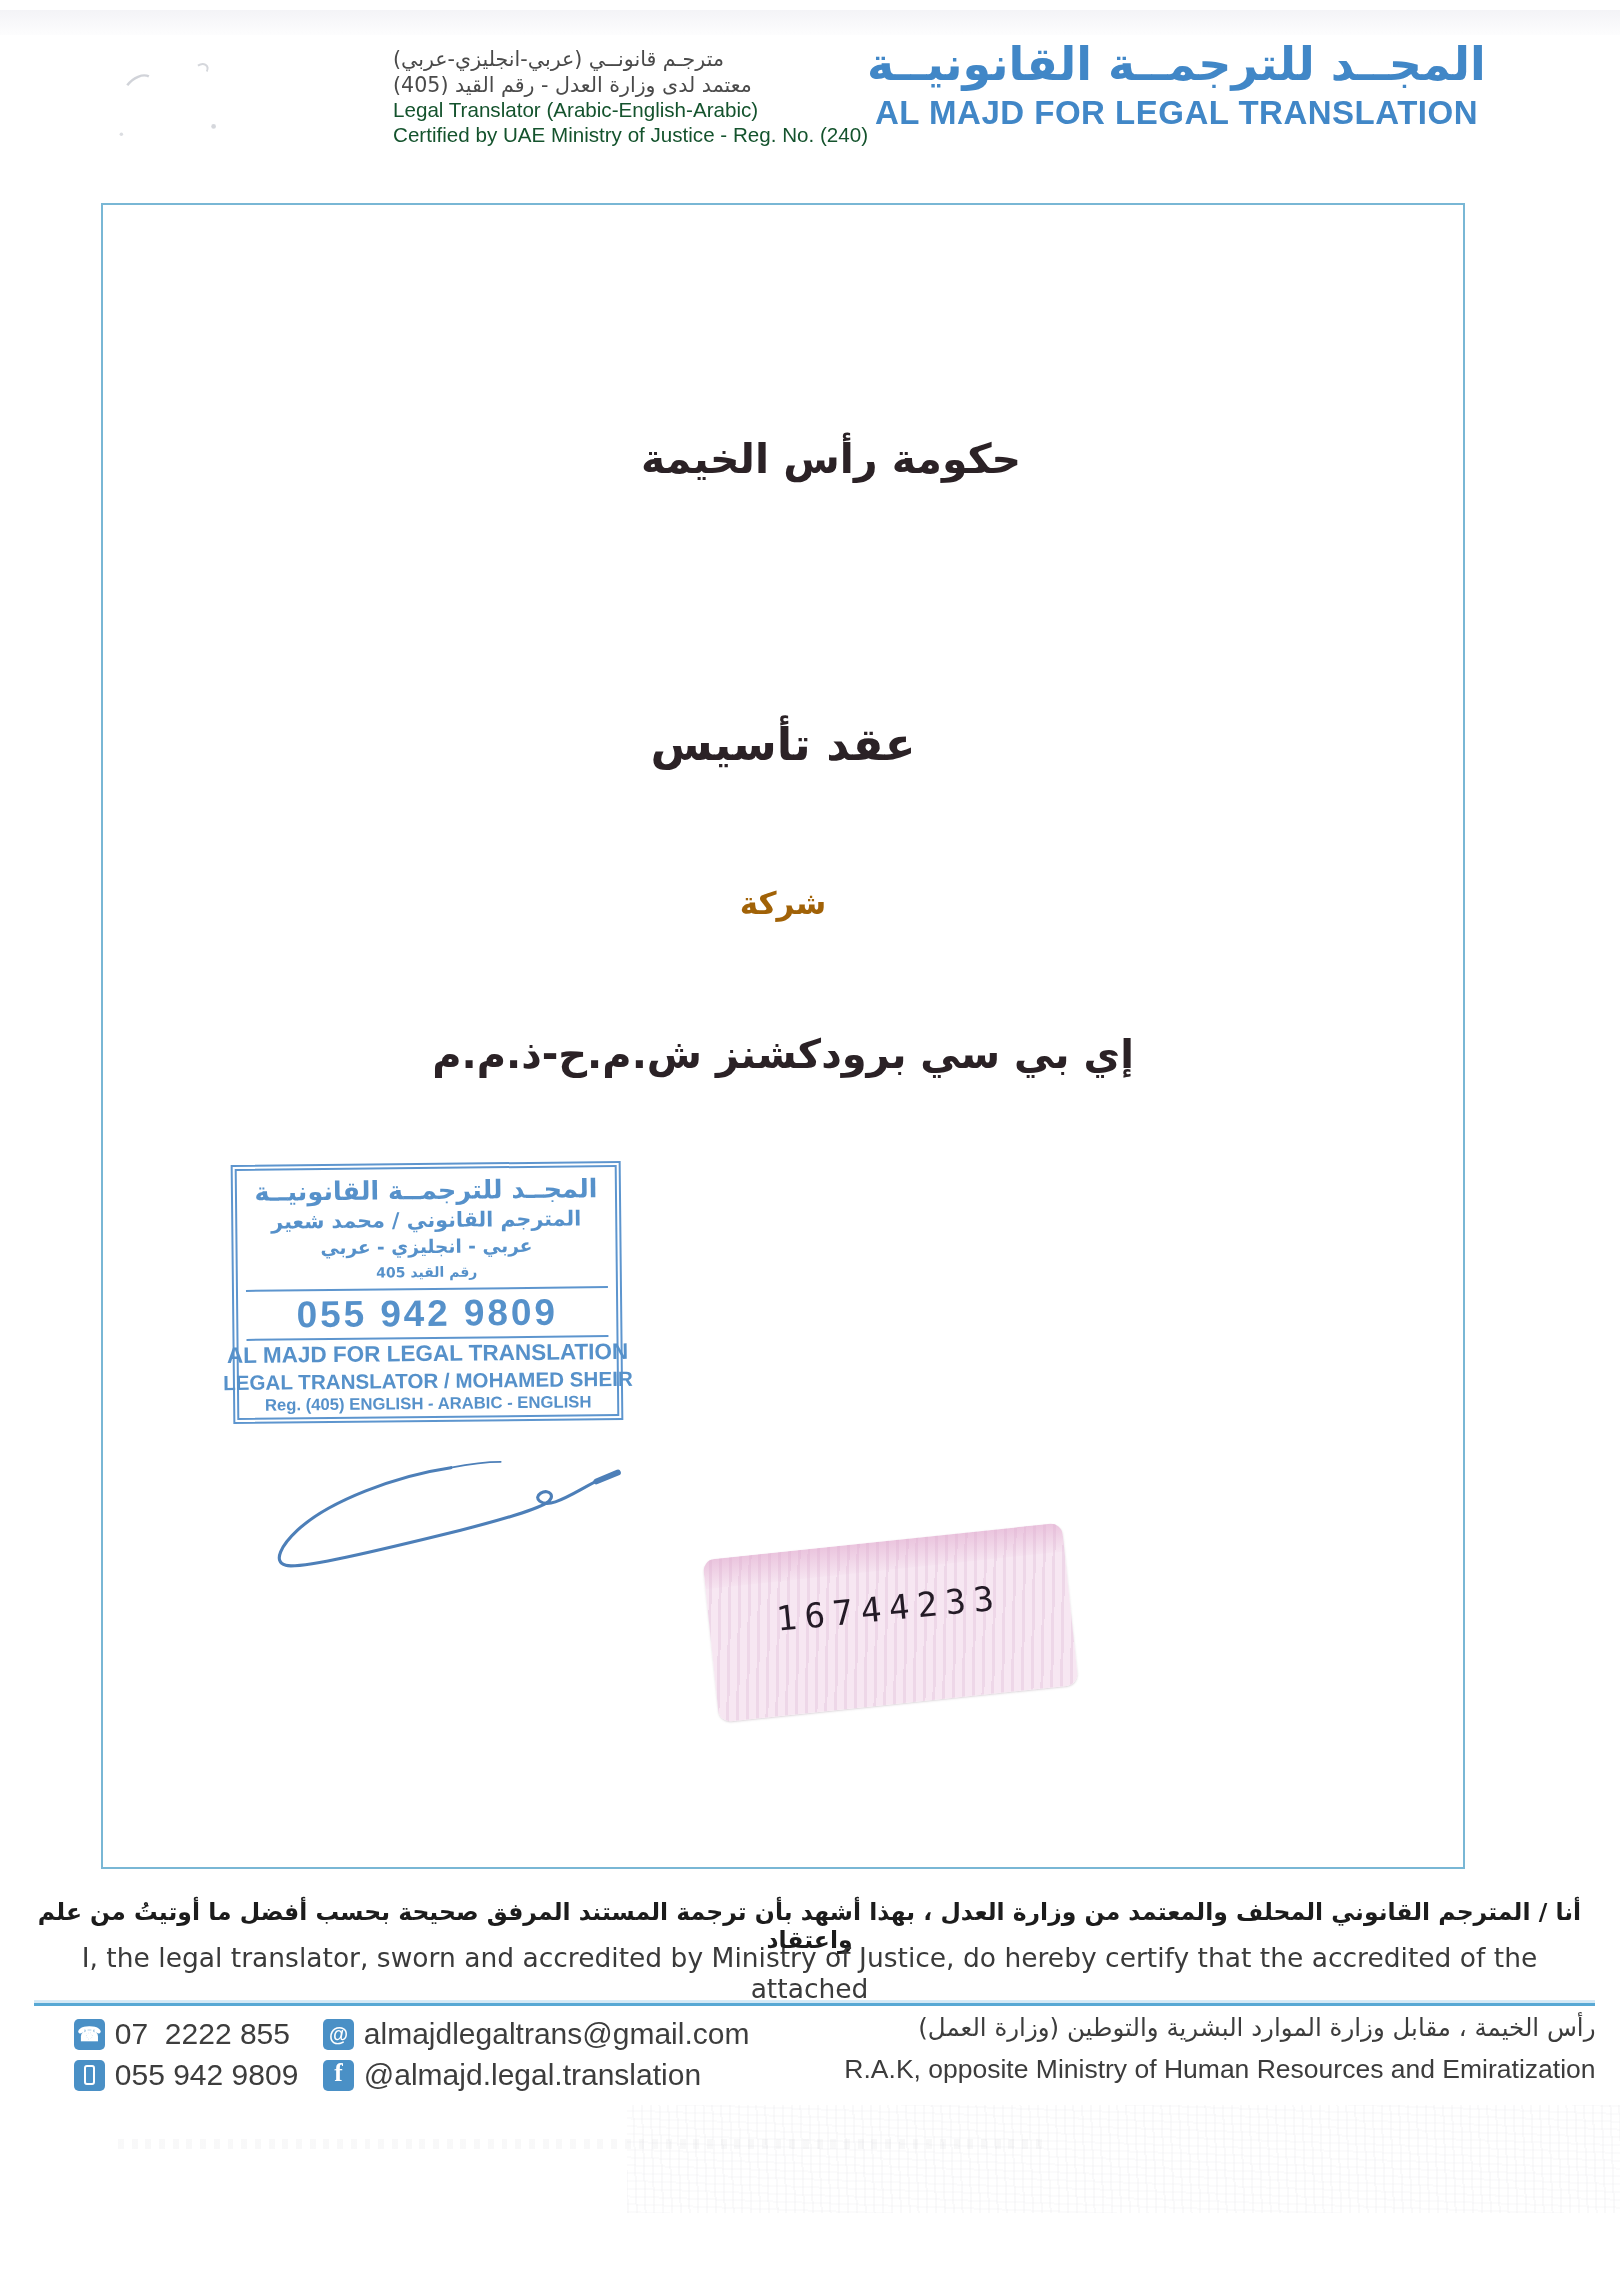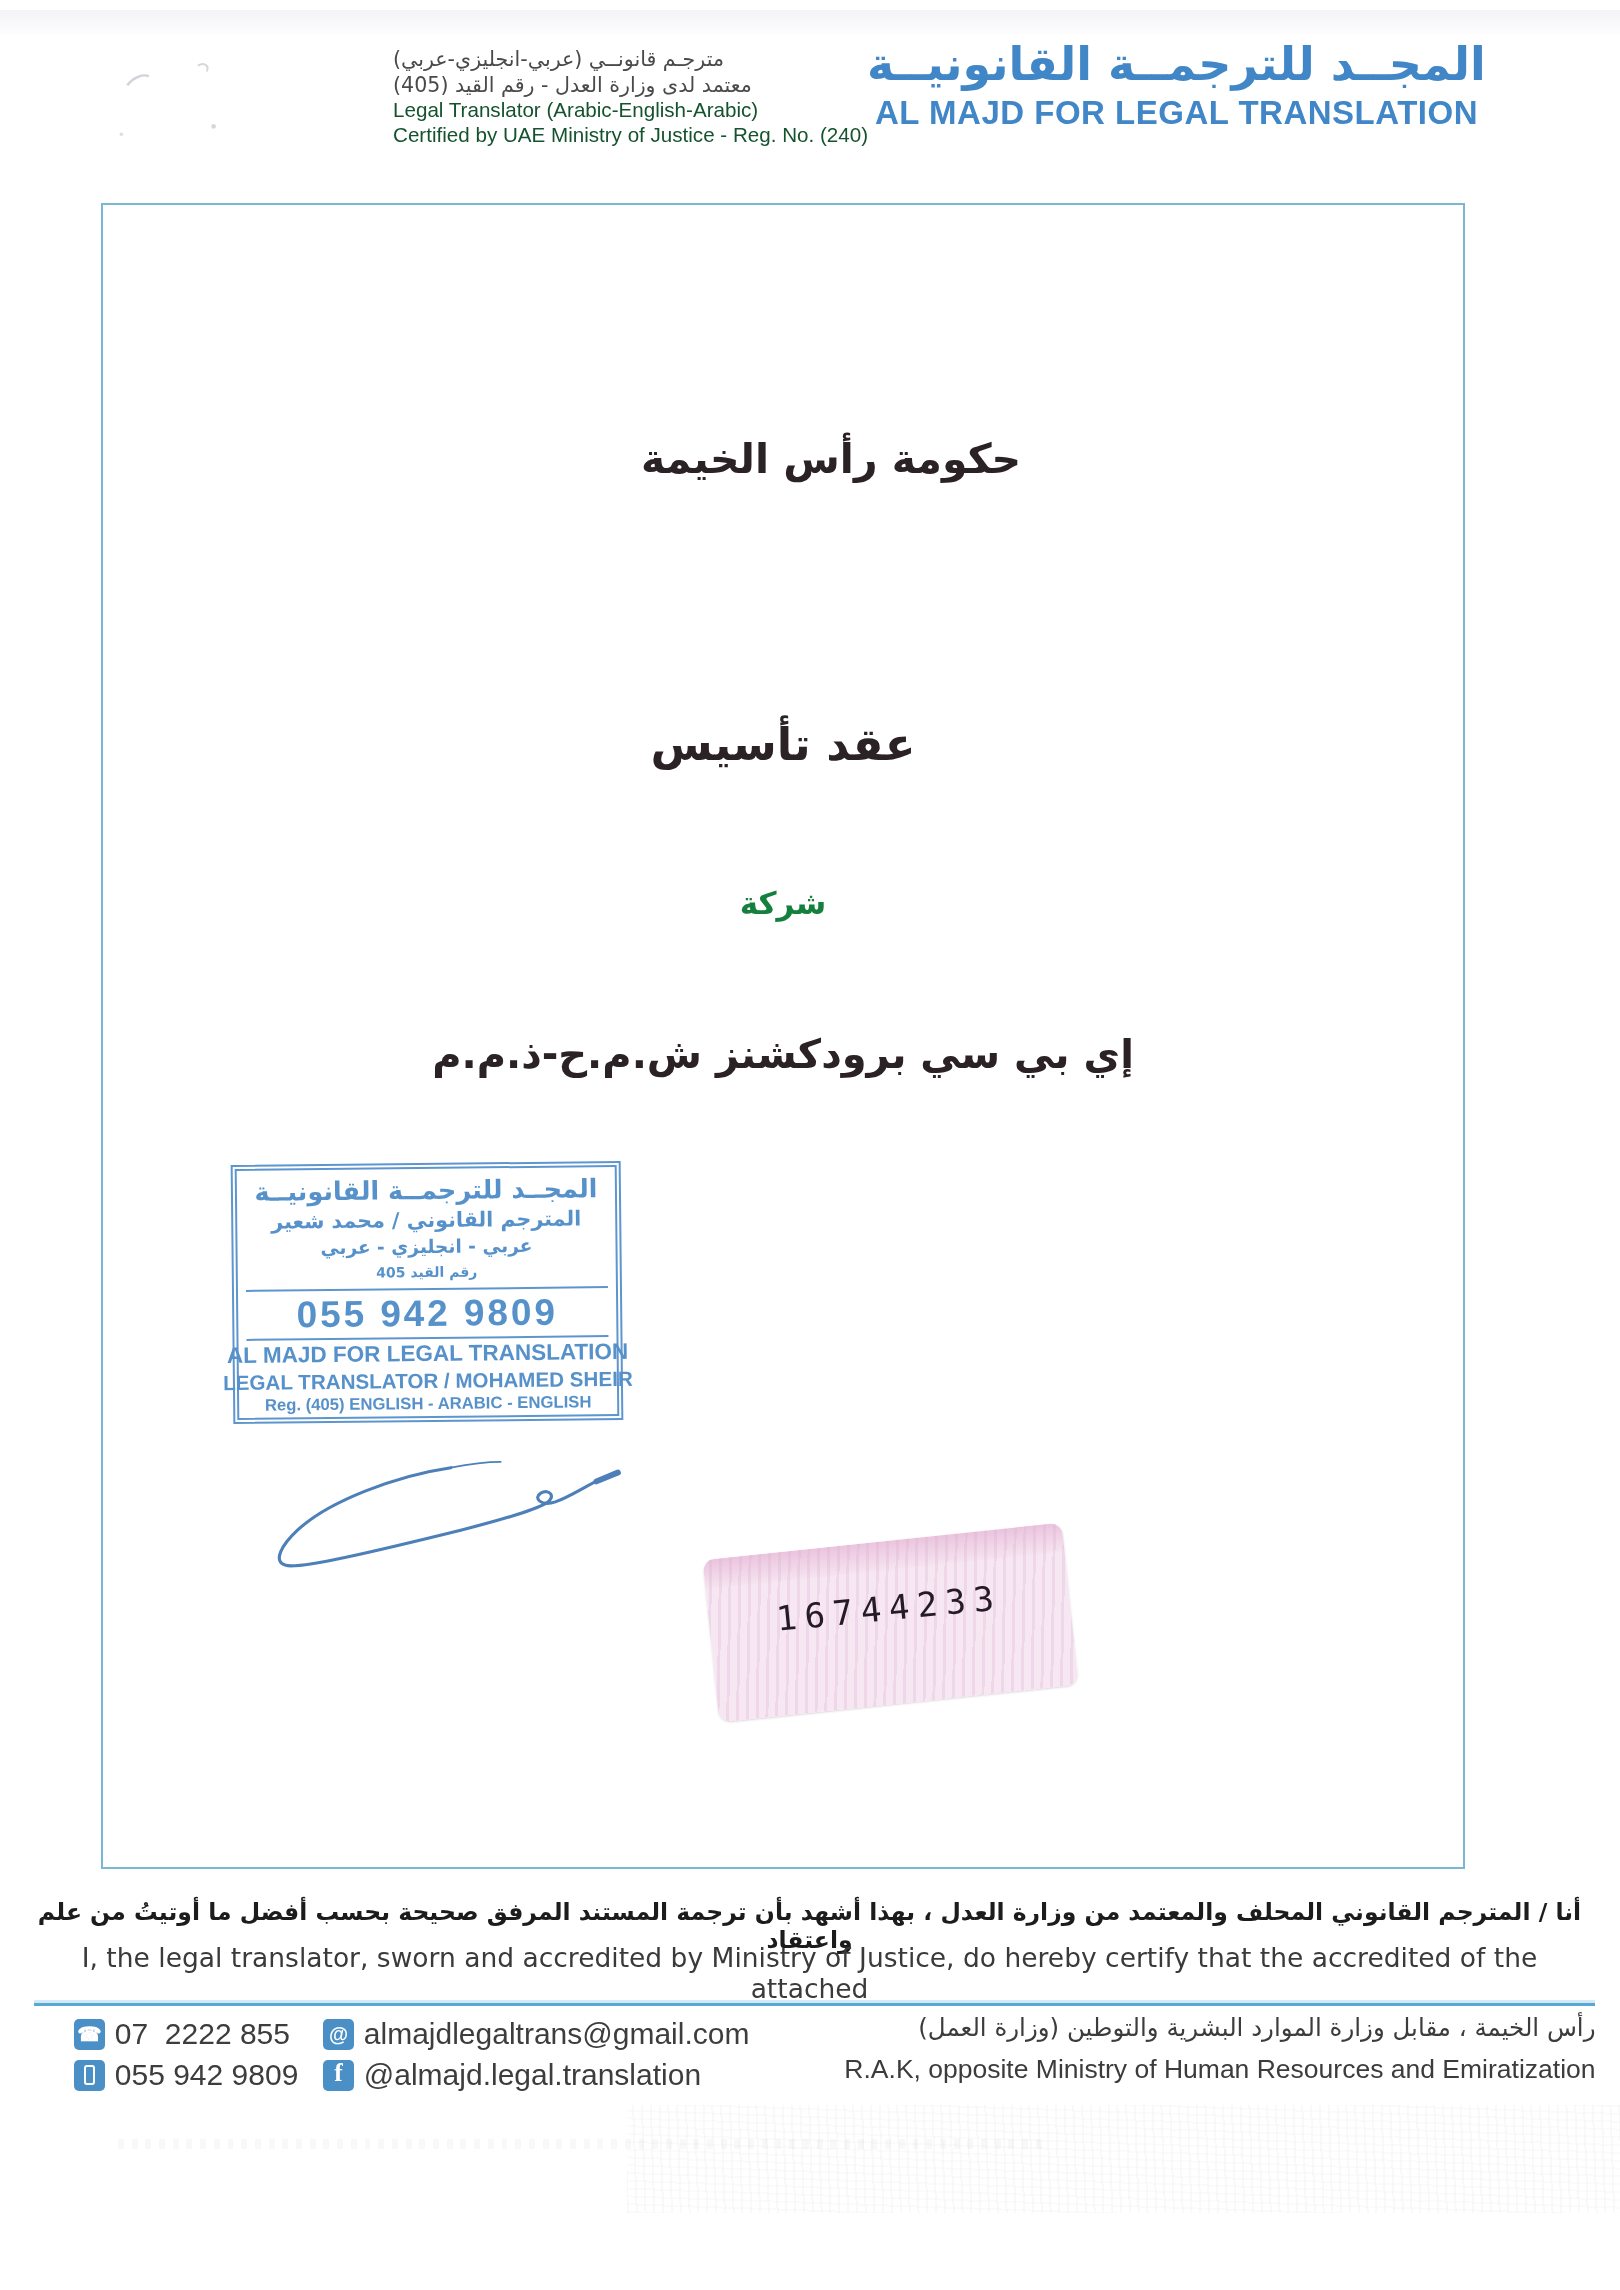--- a/index.html
+++ b/index.html
@@ -33,21 +33,21 @@
 
   
   .doc-frame{position:absolute;left:101px;top:203px;width:1364px;height:1666px;
     border:2px solid #79b7d5;}
 
   .title{position:absolute;left:101px;width:1364px;text-align:center;
     direction:rtl;font-weight:bold;color:#2b2226;}
   .t1{top:435px;font-size:41px;margin-left:48px;}
   .t2{top:545px;font-size:41px;}
   .t3{top:718px;font-size:45px;}
-  .t4{top:885px;font-size:31px;font-weight:600;color:#15803d;}
+  .t4{top:885px;font-size:31px;font-weight:600;color:#a16207;}
   .t5{top:1031px;font-size:40px;}
 
   
   .stamp{position:absolute;left:232px;top:1163px;width:390px;height:259px;
     border:2.9px solid #5590cc;transform:rotate(-.6deg);color:#4e8cc8;opacity:.95;}
   .stamp-inner{position:absolute;inset:2px;border:2px solid #5590cc;
     display:flex;flex-direction:column;align-items:center;padding-top:5.9px;}
   .stamp .s-ar1{direction:rtl;font-weight:bold;font-size:25.5px;line-height:31px;}
   .stamp .s-ar2{direction:rtl;font-weight:bold;font-size:20.6px;line-height:28px;}
   .stamp .s-ar3{direction:rtl;font-weight:bold;font-size:18.6px;line-height:26.5px;}

